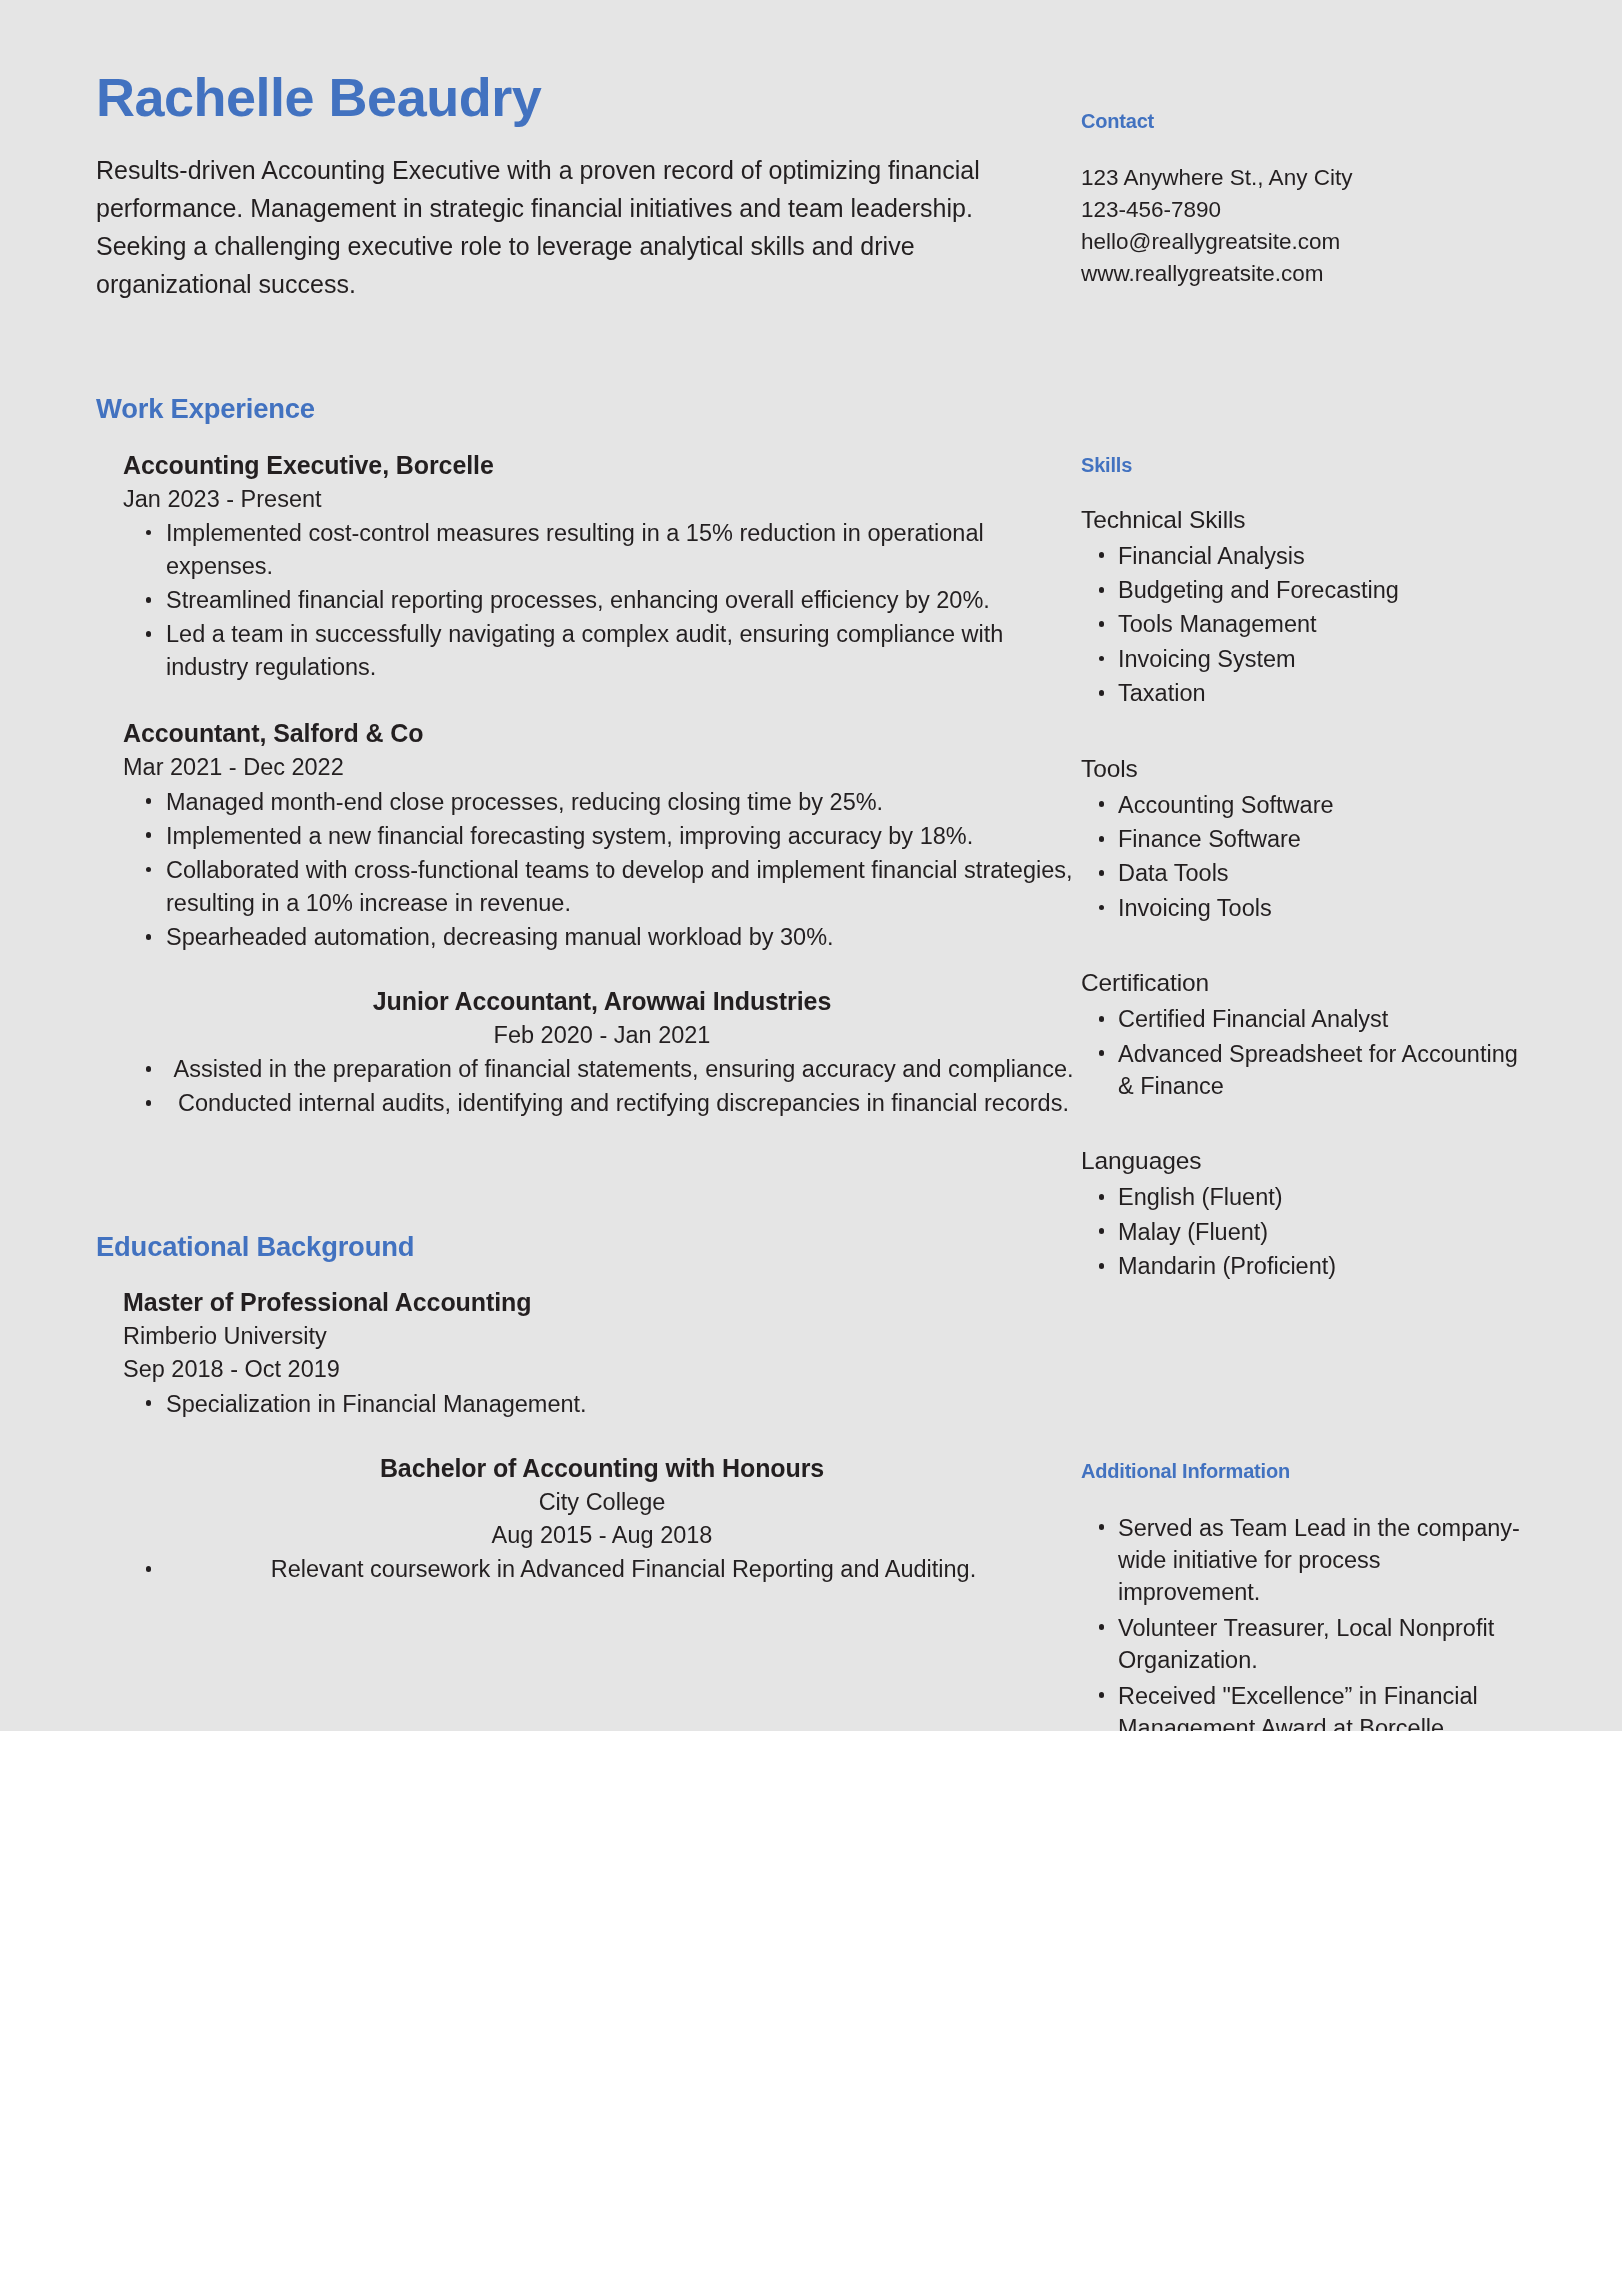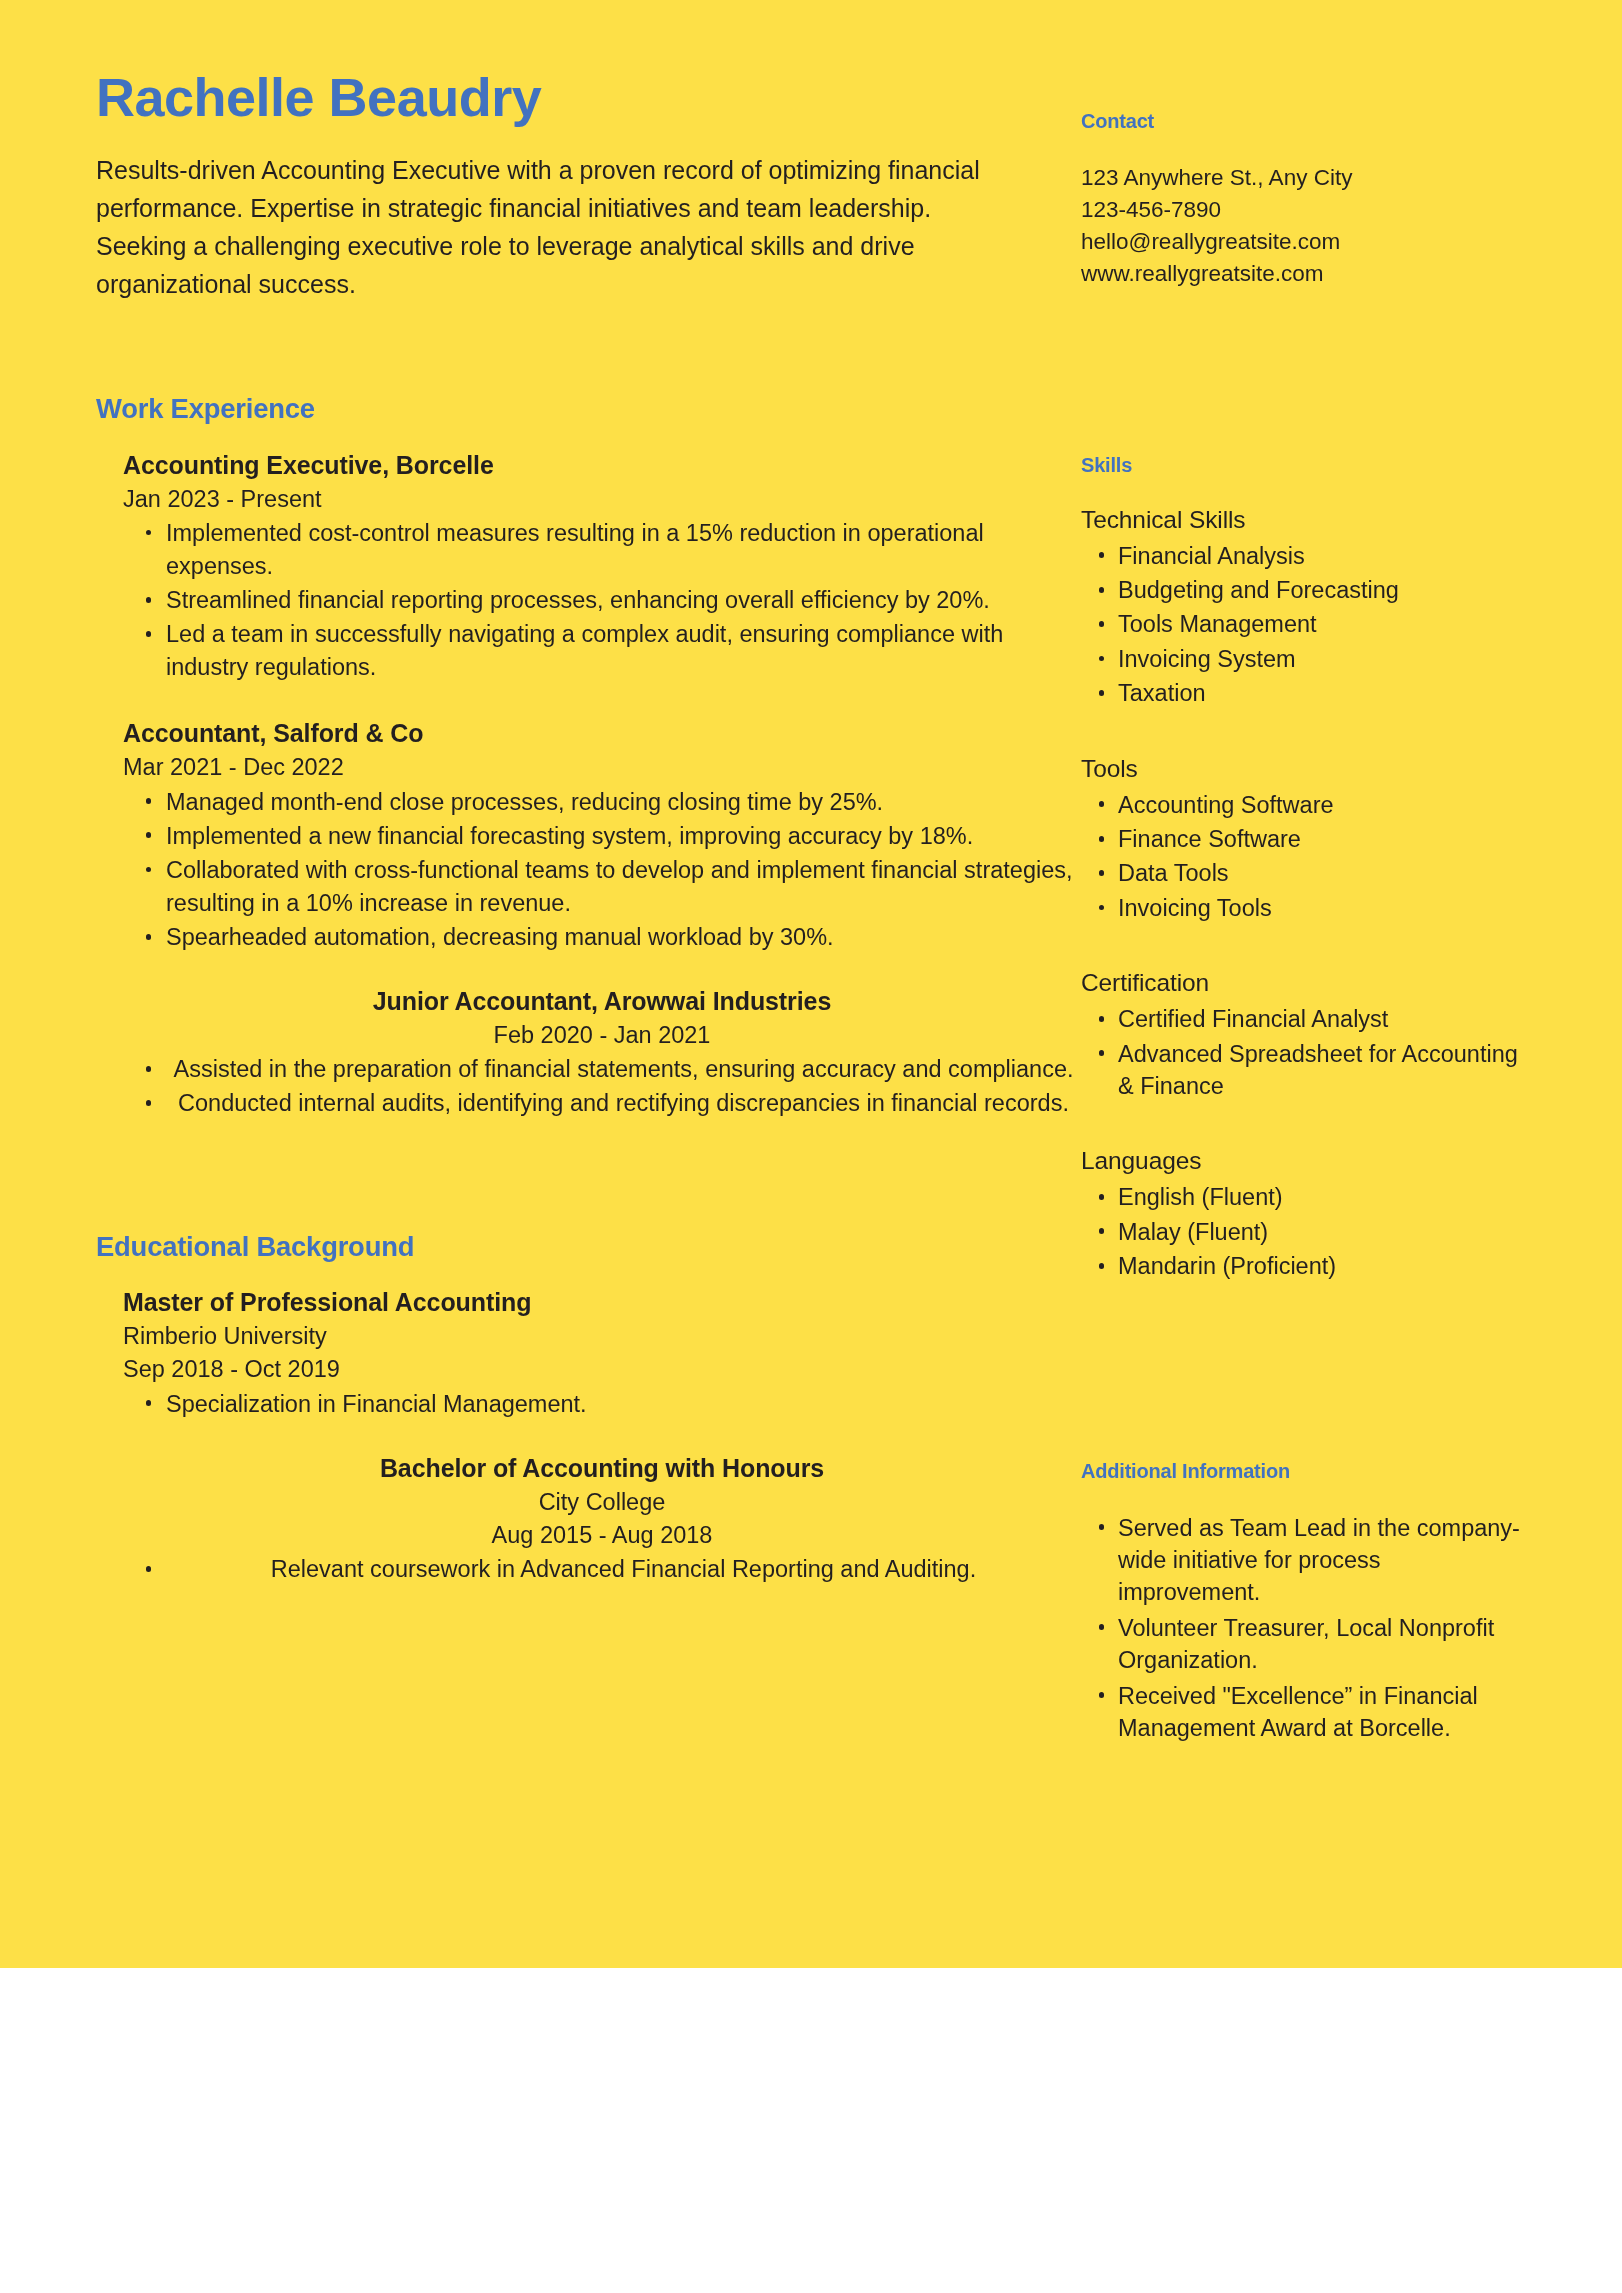--- a/index.html
+++ b/index.html
@@ -11,22 +11,22 @@
     width: 1622px;
     height: 2294px;
     font-family: "Liberation Sans", sans-serif;
     color: #231f20;
     -webkit-font-smoothing: antialiased;
   }
 
   .page {
     position: relative;
     width: 1622px;
-    height: 1968px;
-    background: #fde047;
+    height: 1731px;
+    background: #e5e5e5;
     box-sizing: border-box;
     padding: 0;
     overflow: hidden;
   }
 
   .grid {
     position: absolute;
     top: 69px;
     left: 96px;
     width: 1431px;
@@ -170,21 +170,21 @@
 </head>
 <body>
 
 <div class="page">
   <div class="grid">
 
     <div class="col-left">
 
       <h1 class="name">Rachelle Beaudry</h1>
 
-      <p class="summary">Results-driven Accounting Executive with a proven record of optimizing financial performance. Expertise in strategic financial initiatives and team leadership. Seeking a challenging executive role to leverage analytical skills and drive organizational success.</p>
+      <p class="summary">Results-driven Accounting Executive with a proven record of optimizing financial performance. Management in strategic financial initiatives and team leadership. Seeking a challenging executive role to leverage analytical skills and drive organizational success.</p>
 
       <div class="sec-work">
         <h2 class="section-title">Work Experience</h2>
 
         <div class="entry">
           <h3 class="entry-title">Accounting Executive, Borcelle</h3>
           <p class="entry-sub">Jan 2023 - Present</p>
           <ul class="bullets">
             <li>Implemented cost-control measures resulting in a 15% reduction in operational expenses.</li>
             <li>Streamlined financial reporting processes, enhancing overall efficiency by 20%.</li>

